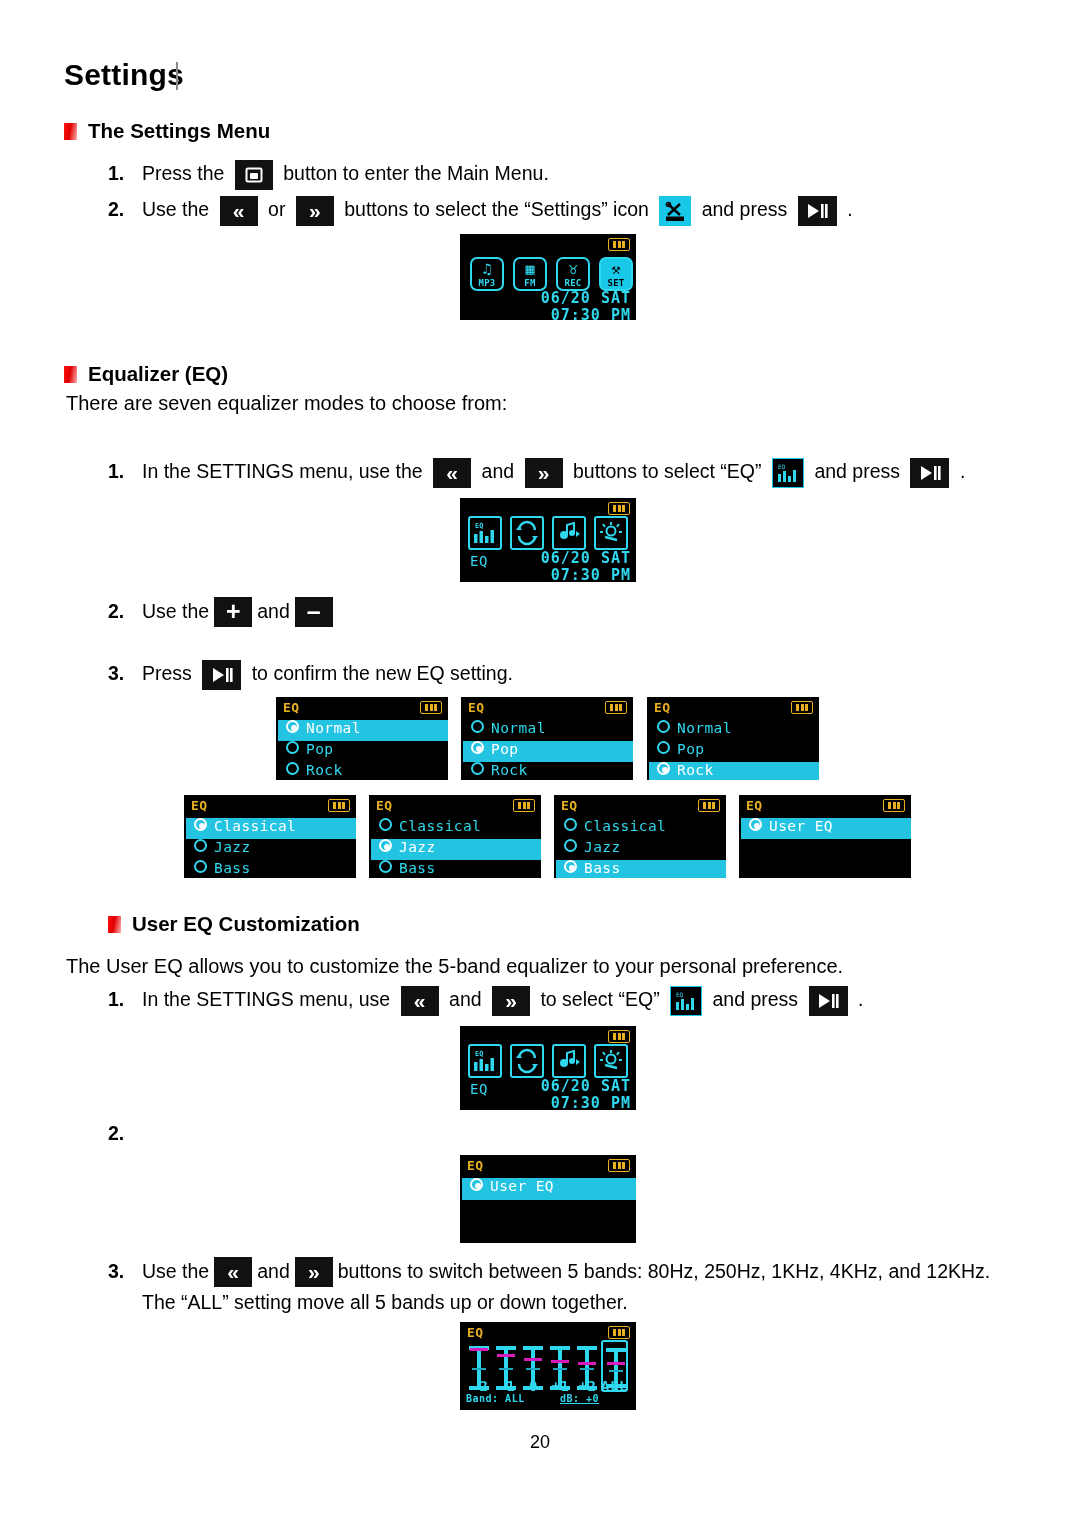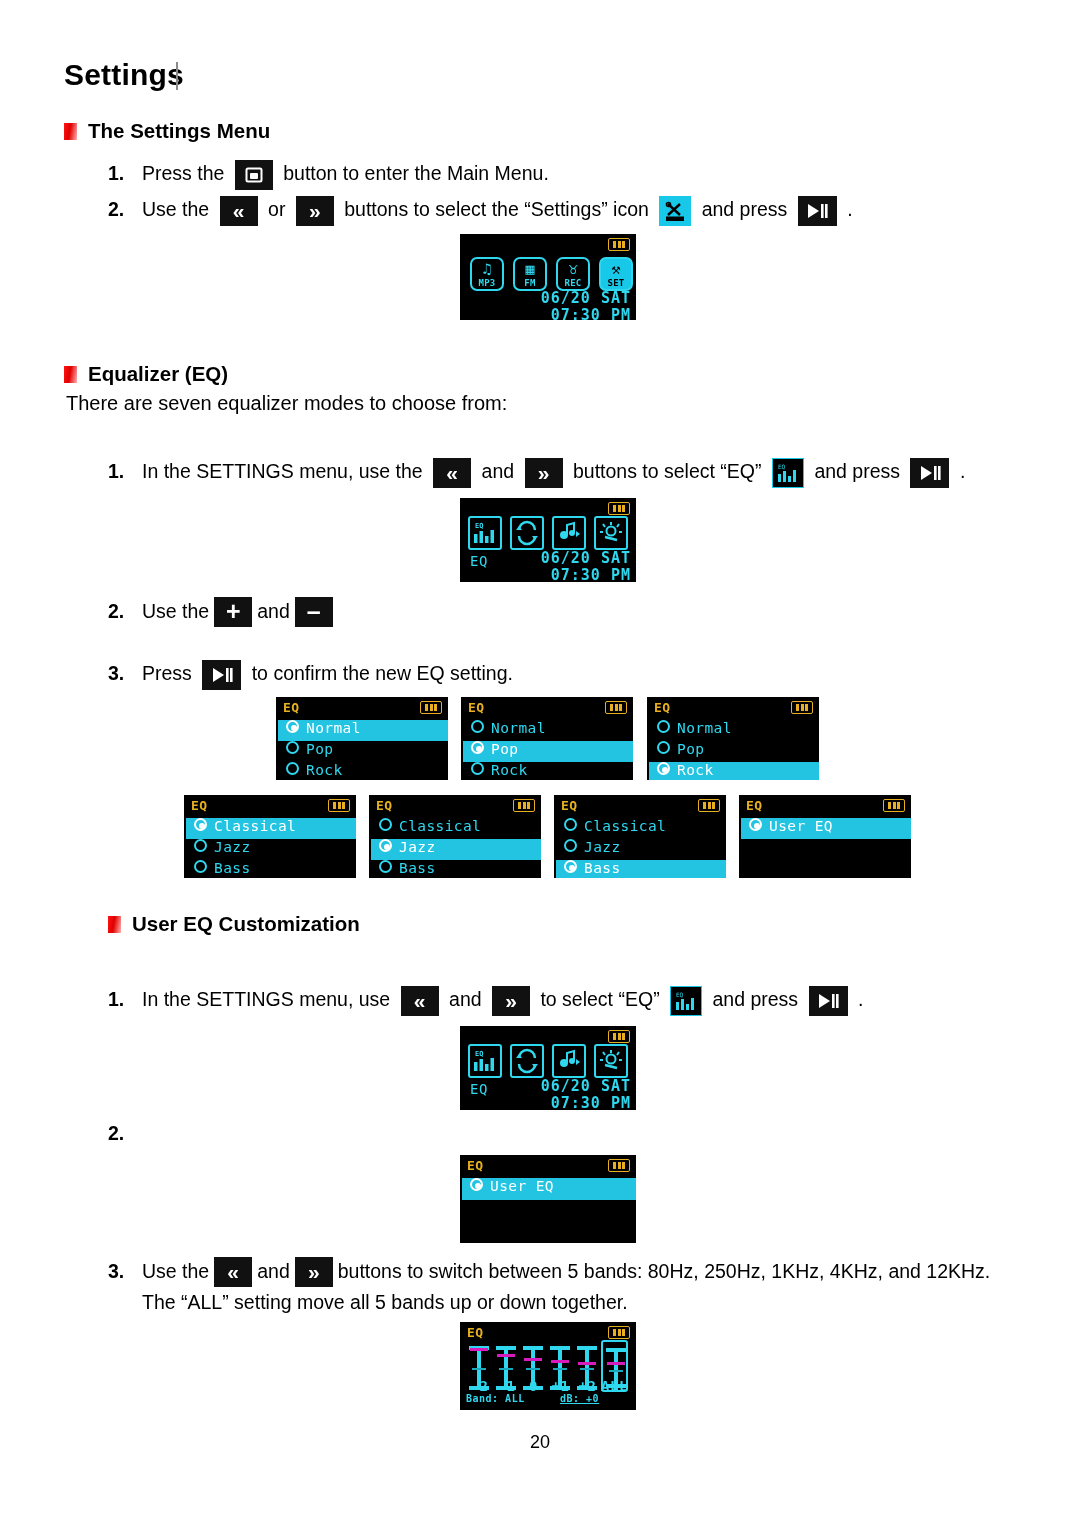--- a/index.html
+++ b/index.html
@@ -467,20 +467,21 @@
         <span class="radio on"></span>
         <span class="mlabel">User EQ</span>
       </div>
     </div>
 
   <div class="sect" style="left:108px; top:912px;text-align:center;">
     <span class="sq"></span>
     <span class="sect-label">User EQ Customization</span>
   </div>
 
+  <div class="txt" style="left:66px; top:953px;">The User EQ allows you to customize the 5-band equalizer to your personal preference.</div>
 
   <div class="ol-item" style="left:108px; top:984px; width:950px;">
     <span class="ol-num">1.</span>
     <span class="ol-body row">
       <span>In the SETTINGS menu, use</span>
       <span class="key key-prev">«</span>
       <span>and</span>
       <span class="key key-next">»</span>
       <span>to select “EQ”</span>
       <span class="icon-eq">

